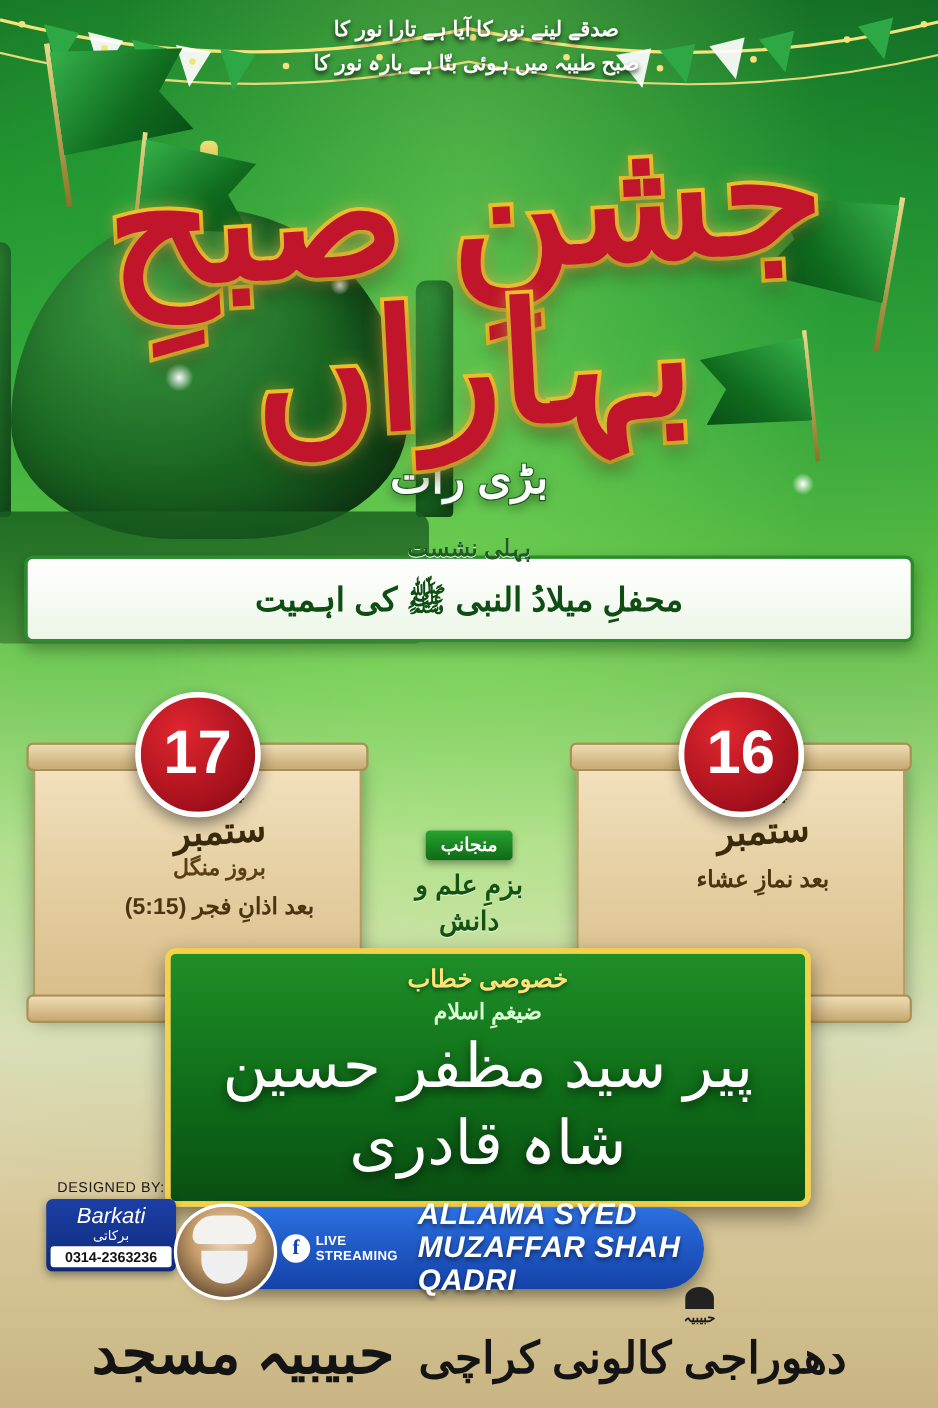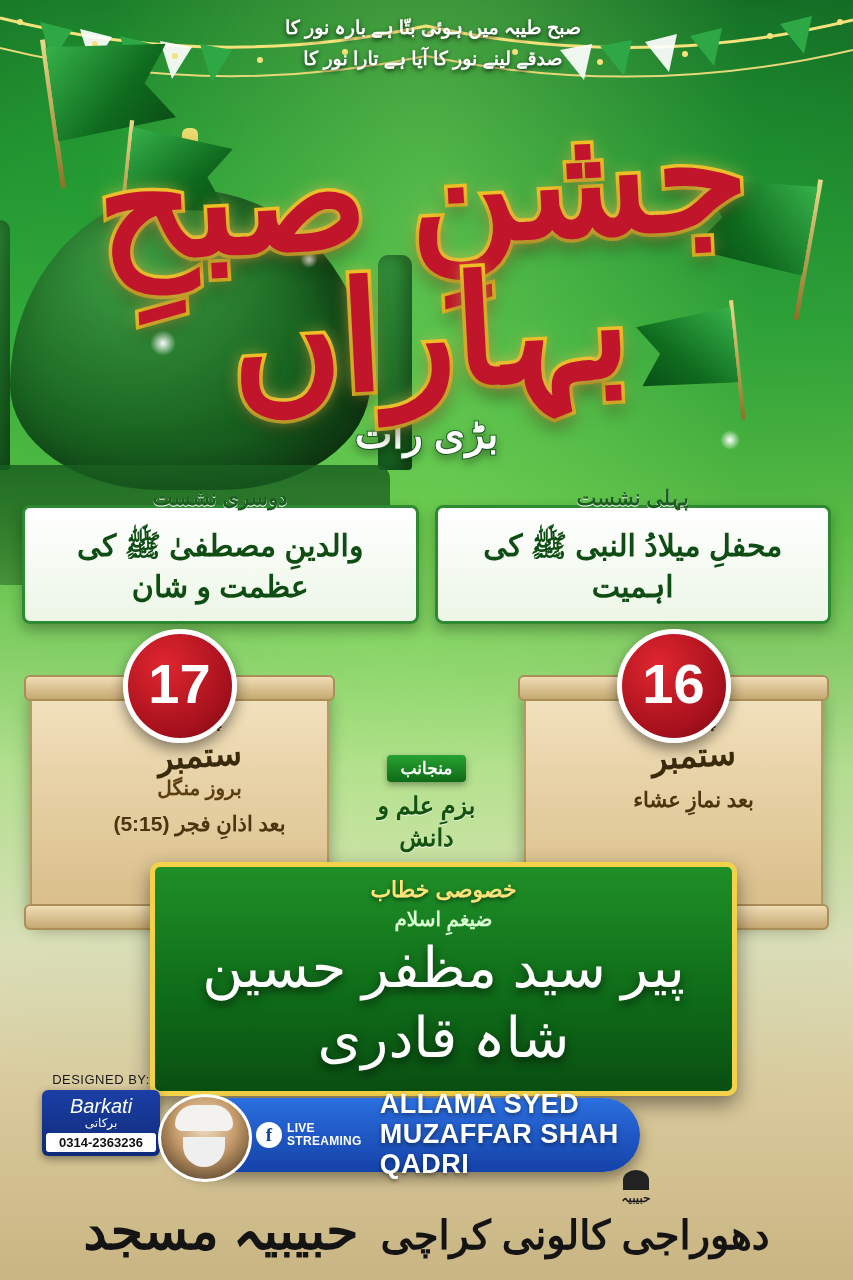--- a/index.html
+++ b/index.html
@@ -424,20 +424,21 @@
     letter-spacing: 0.3px;
   }
   .live-name {
     color: #ffffff;
     font-size: 27px;
     font-weight: bold;
     line-height: 1.1;
     letter-spacing: 0.5px;
     margin-left: 8px;
     text-shadow: 0 2px 4px rgba(0,0,0,0.45);
+    font-style: italic;
   }
 
   
   .venue {
     position: absolute;
     left: 0; right: 0;
     bottom: 18px;
     text-align: center;
     direction: rtl;
   }
@@ -538,37 +539,33 @@
   <div class="flag f4">
       <span class="pole"></span>
       <span class="cloth"></span>
     </div>
 
   <div class="sparkle" style="left:150px; top:330px; width:26px; height:26px;"></div>
   <div class="sparkle" style="left:300px; top:250px; width:18px; height:18px;"></div>
   <div class="sparkle" style="left:720px; top:430px; width:20px; height:20px;"></div>
 
   <div class="couplet">
+    <div>صدقے لینے نور کا آیا ہے تارا نور کا</div>
     <div>صبح طیبہ میں ہوئی بتّا ہے بارہ نور کا</div>
-    <div>صدقے لینے نور کا آیا ہے تارا نور کا</div>
   </div>
 
   <div class="title-block">
     <div class="title-main">جشنِ صبحِ بہاراں</div>
     <div class="title-sub">بڑی رات</div>
   </div>
 
   <div class="sessions">
     <div class="session">
       <div class="session-tag">پہلی نشست</div>
       <div class="session-title">محفلِ میلادُ النبی ﷺ کی اہمیت</div>
-    </div>
-    <div class="session">
-      <div class="session-tag">دوسری نشست</div>
-      <div class="session-title">والدینِ مصطفیٰ ﷺ کی عظمت و شان</div>
     </div>
   </div>
 
   <div class="dates">
 
     <div class="scroll">
       <div class="badge">16</div>
       <div class="scroll-year">2024</div>
       <div class="scroll-month">ستمبر</div>
       <div class="scroll-time">بعد نمازِ عشاء</div>

